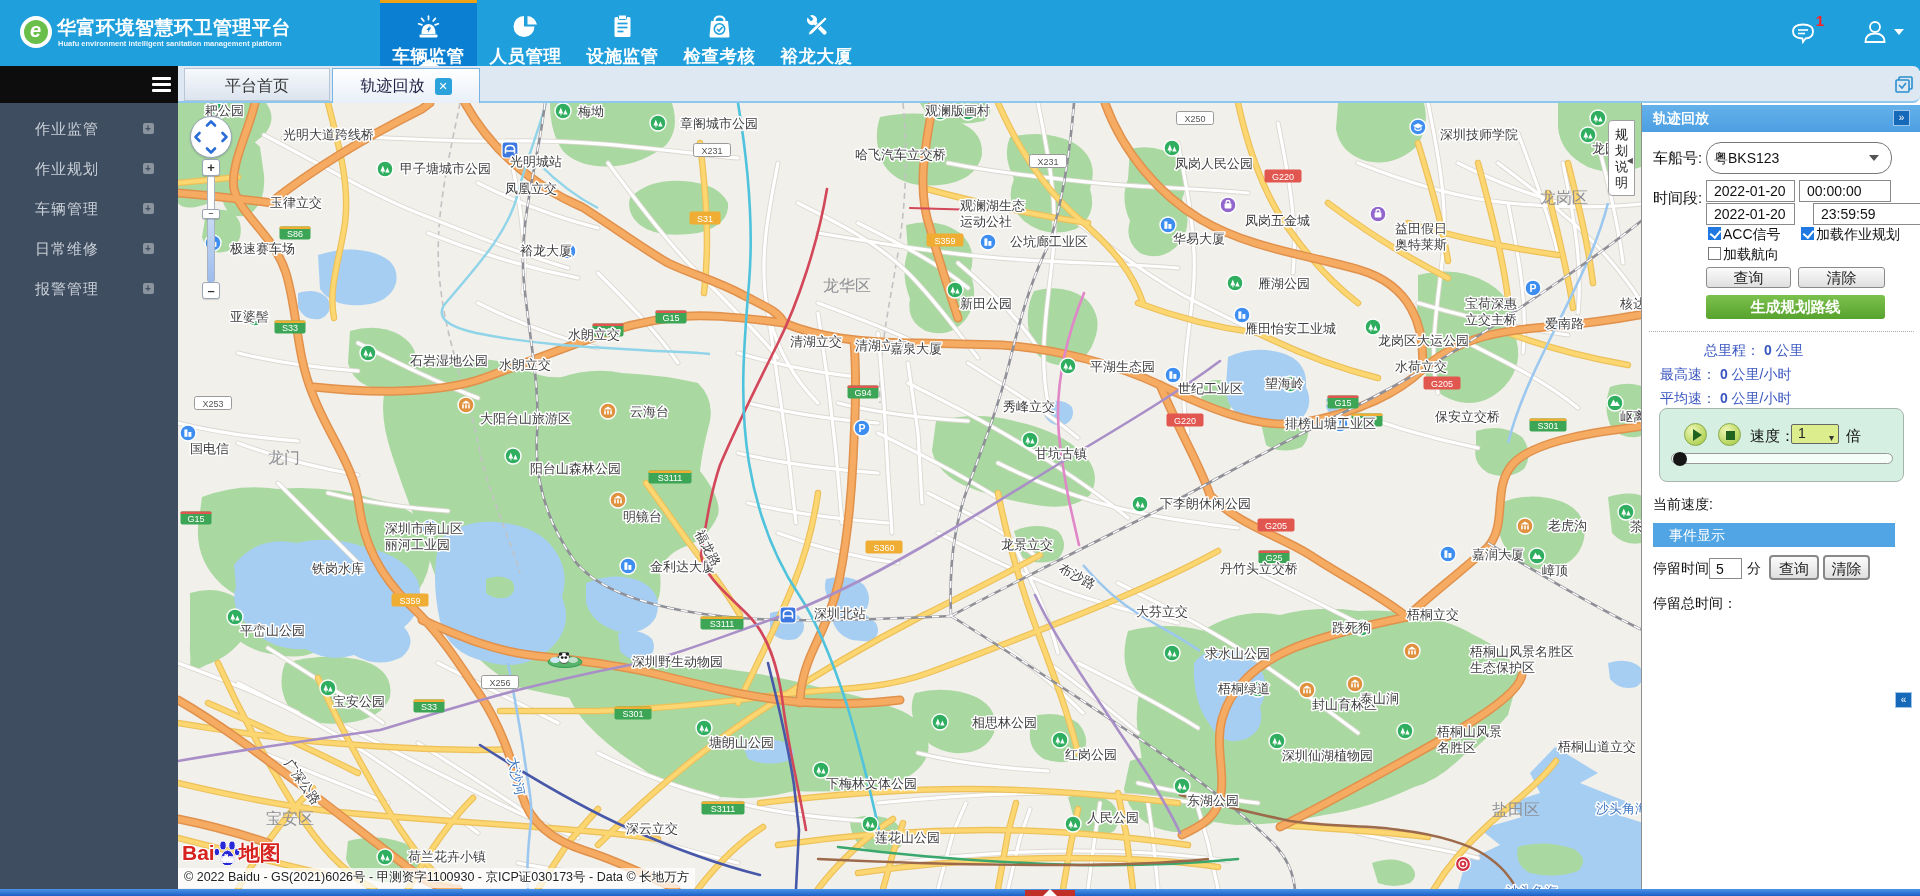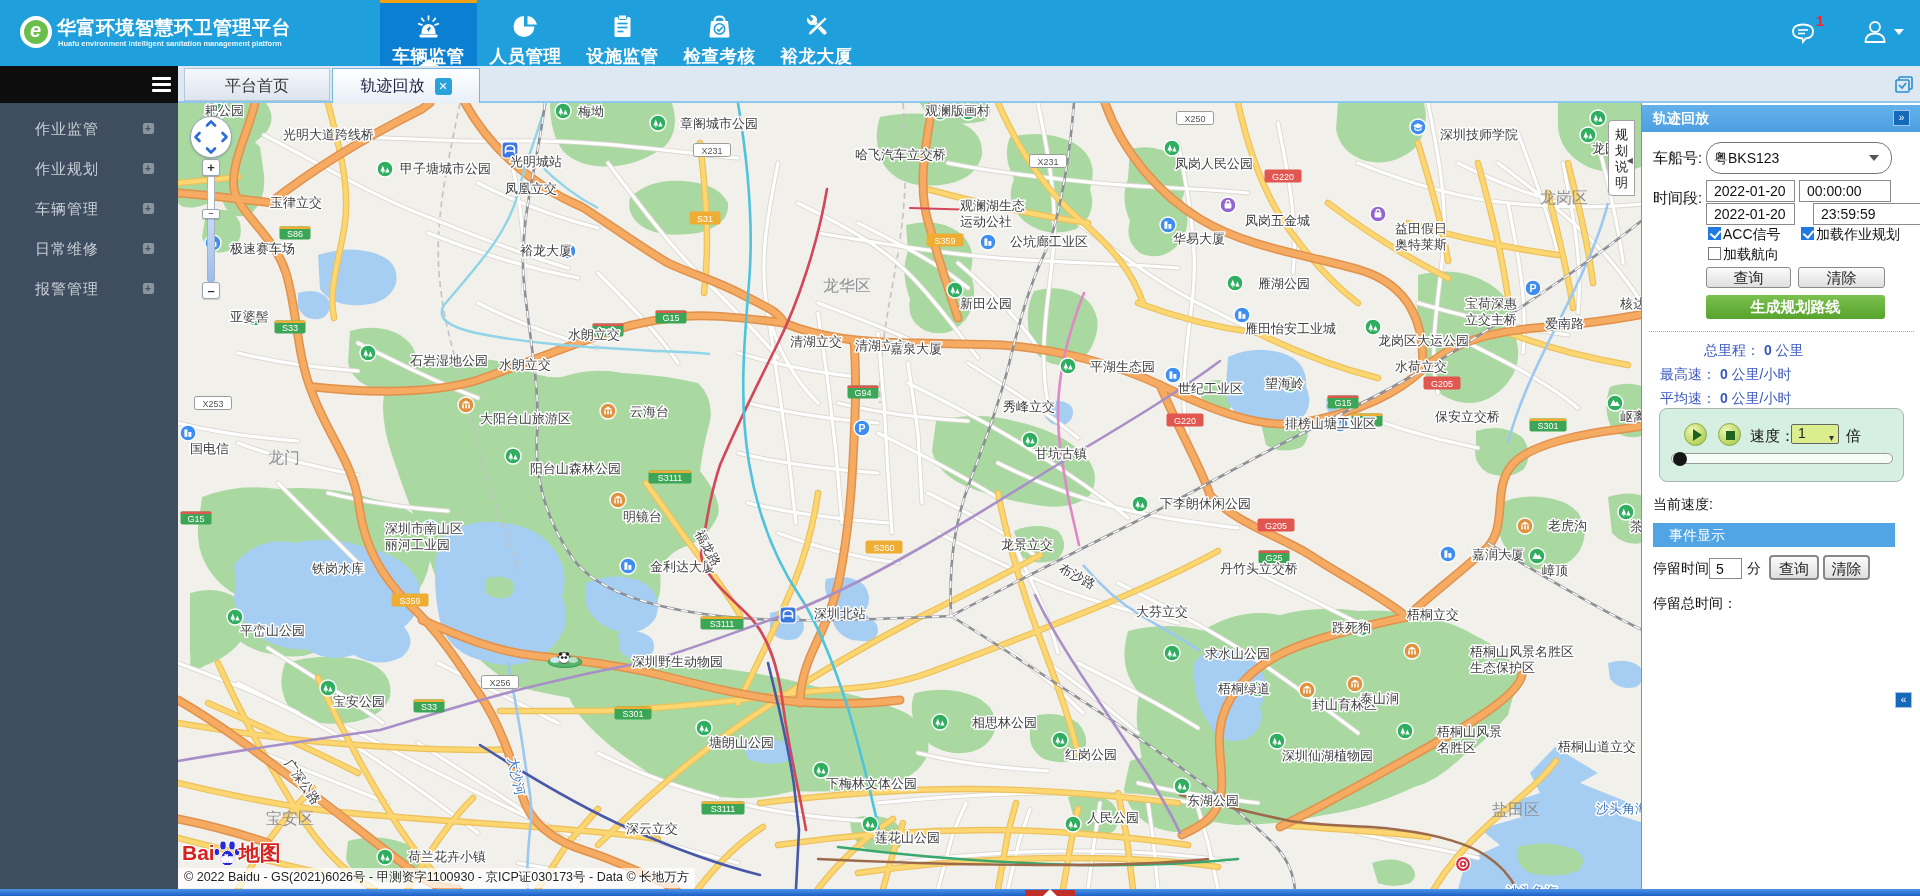--- a/index.html
+++ b/index.html
@@ -12,21 +12,21 @@
 .sub{position:absolute;left:58px;top:39px;color:#eaf6fd;font-size:7.5px;font-weight:bold;white-space:nowrap;}
 #nav{position:absolute;left:380px;top:0;height:66px;}
 .nvi{position:absolute;top:0;width:97px;height:66px;text-align:center;color:#fff;}
 .nvi .t{position:absolute;width:100%;top:44px;font-size:17.5px;font-weight:bold;letter-spacing:0.5px;}
 .nvi.act .t{top:41px;}
 .nvi.act{background:#0b7fd1;border-top:3px solid #efa213;}
 .nvi.act:after{content:"";position:absolute;left:39px;top:56px;border-left:10px solid transparent;border-right:10px solid transparent;border-bottom:7px solid #fff;z-index:9;}
 .nvi svg{position:absolute;left:35px;top:13px;}
 .nvi.act svg{top:10px;}
 #hdr-r{position:absolute;right:0;top:0;height:66px;}
-#tabbar{position:absolute;left:0;top:66px;width:1920px;height:37px;background:#dde8f3;border-bottom:2px solid #8ec7ee;}
+#tabbar{position:absolute;left:0;top:66px;width:1920px;height:37px;background:#dde8f3;border-bottom:2px solid #8ec7ee;border-radius:7px;}
 #sbhead{position:absolute;left:0;top:66px;width:178px;height:37px;background:#0d0d0d;}
 .hamb{position:absolute;right:7px;top:11px;width:19px;height:15px;}
 .hamb b{display:block;height:3px;background:#fff;margin-bottom:3px;border-radius:1px;}
 .tab{position:absolute;top:2px;height:33px;line-height:33px;font-size:16px;color:#333;text-align:center;}
 .tab1{left:184px;width:146px;background:linear-gradient(#f6f9fc,#dce4ee);border:1px solid #b9c6d5;}
 .tab2{left:332px;width:148px;background:linear-gradient(#ffffff,#e8eff8);border:1px solid #7ab4e3;border-bottom:0;height:35px;color:#224;}
 .tabx{display:inline-block;width:17px;height:17px;line-height:17px;background:#2aa3dc;color:#fff;border-radius:3px;font-size:11px;margin-left:10px;vertical-align:middle;}
 #tabicon{position:absolute;right:4px;top:74px;width:22px;height:22px;color:#2a8fd0;font-size:15px;}
 #sidebar{position:absolute;left:0;top:103px;width:178px;height:786px;background:#3e4d60;}
 .smi{position:absolute;left:35px;width:143px;height:20px;color:#c9cfd7;font-size:15px;letter-spacing:1px;}

